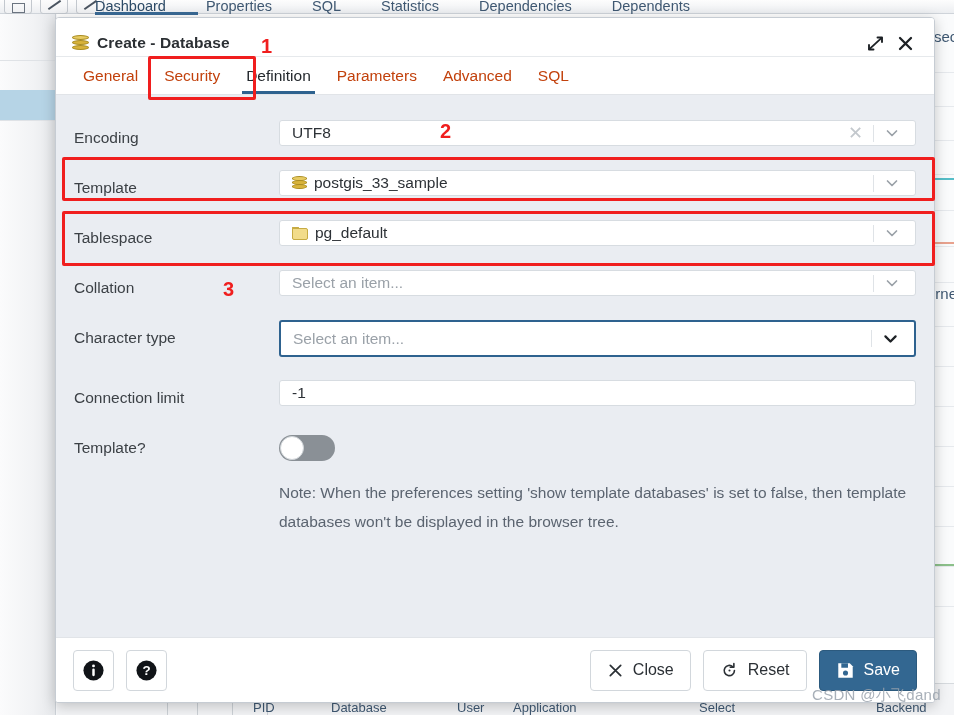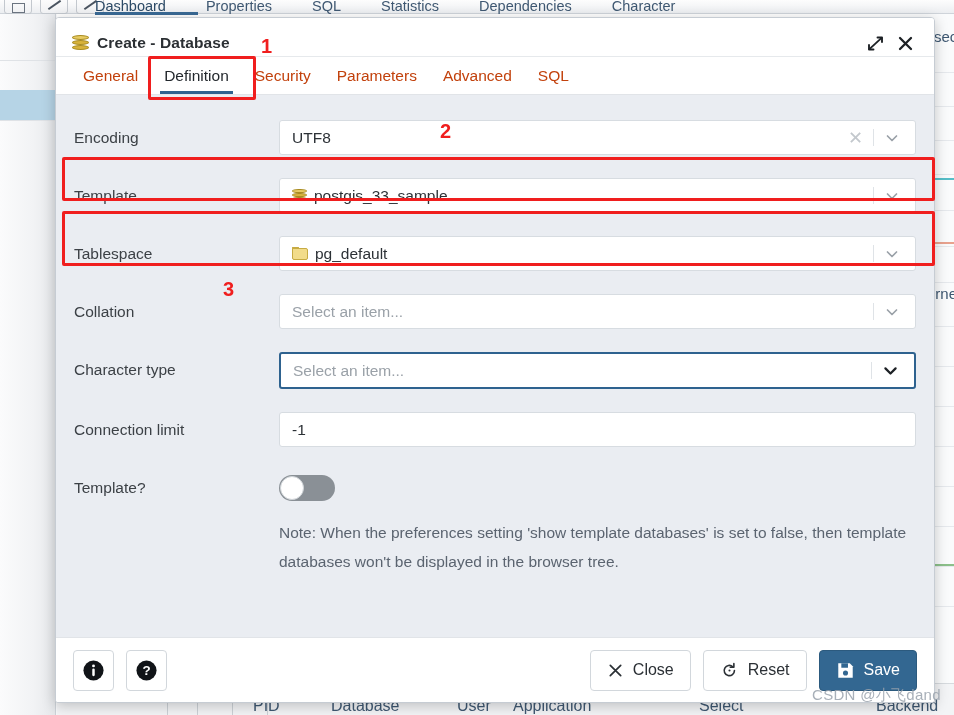--- a/index.html
+++ b/index.html
@@ -78,21 +78,21 @@
   .bg-right-text {
     position: absolute; font-size: 15px; color: #3f5872; white-space: nowrap;
   }
 
   
   .bg-bottom-table {
     position: absolute; left: 57px; bottom: 0; right: 0; height: 32px;
     background: #f3f4f6; border-top: 1px solid #d6dade;
   }
   .bg-bt-head {
-    position: absolute; bottom: 0; font-size: 16px; color: #3f5872; white-space: nowrap;
+    position: absolute; bottom: 0; font-size: 13px; color: #3f5872; white-space: nowrap;
   }
   .bg-bt-sep { position: absolute; bottom: 0; top: 3px; width: 1px; background: #ccd1d6; }
 
   
   .modal {
     position: absolute; left: 55px; top: 17px; width: 880px; height: 686px;
     background: #ffffff;
     border: 1px solid #c6ccd3;
     border-radius: 4px 4px 3px 3px;
     box-shadow: 0 3px 14px rgba(0,0,0,0.22);
@@ -156,21 +156,21 @@
     position: relative;
   }
   .flabel {
     width: 205px; flex: 0 0 205px;
     font-size: 15.5px; color: #3c4146;
     padding-top: 9px; line-height: 18px;
   }
   .fctl { flex: 1 1 auto; position: relative; }
 
   .inp {
-    height: 35px; background: #ffffff;
+    height: 26px; background: #ffffff;
     border: 1px solid #d7dce1; border-radius: 3px;
     display: flex; align-items: center; padding: 0 4px 0 12px;
     font-size: 15.5px; color: #2c3136;
   }
   .inp.focused {
     border: 2px solid #2e628f; height: 37px;
   }
   .inp .val { flex: 1 1 auto; white-space: nowrap; overflow: hidden; }
   .inp .ph { color: #9aa1a8; }
   .inp-icons { display: flex; align-items: center; gap: 2px; padding-right: 6px; }
@@ -318,21 +318,21 @@
         <i class="diag"></i>
       </div>
   </div>
 
   <div class="bg-tabs">
     <div class="bg-tab active">Dashboard</div>
     <div class="bg-tab">Properties</div>
     <div class="bg-tab">SQL</div>
     <div class="bg-tab">Statistics</div>
     <div class="bg-tab">Dependencies</div>
-    <div class="bg-tab">Character</div>
+    <div class="bg-tab">Dependents</div>
   </div>
   <div class="bg-tab-underline"></div>
 </div>
 
 <div class="modal">
 
   <div class="modal-header">
     <div class="db-icon">
       <span class="s1"></span>
         <span class="s2"></span>
@@ -349,22 +349,22 @@
     </div>
     <div class="hdr-btn">
       <svg width="19" height="19" viewBox="0 0 19 19">
         <path d="M4 4 L15 15 M15 4 L4 15" fill="none" stroke="#1d2125" stroke-width="2.3" stroke-linecap="round"></path>
       </svg>
     </div>
   </div>
 
   <div class="modal-tabs">
     <div class="mtab">General</div>
+    <div class="mtab">Security</div>
     <div class="mtab active">Definition</div>
-    <div class="mtab">Security</div>
     <div class="mtab">Parameters</div>
     <div class="mtab">Advanced</div>
     <div class="mtab">SQL</div>
   </div>
 
   <div class="modal-body">
 
     <div class="frow">
       <div class="flabel">Encoding</div>
       <div class="fctl">

